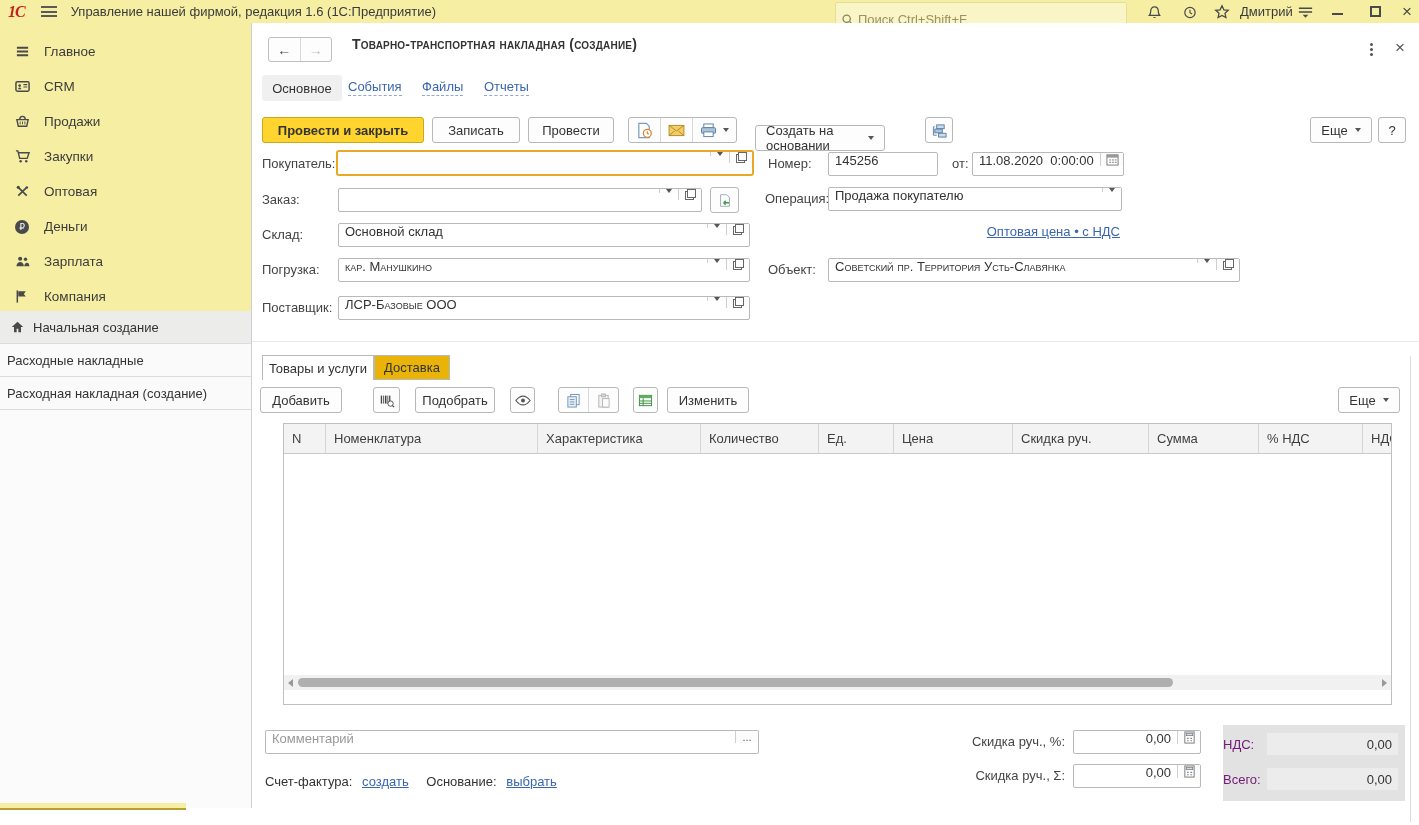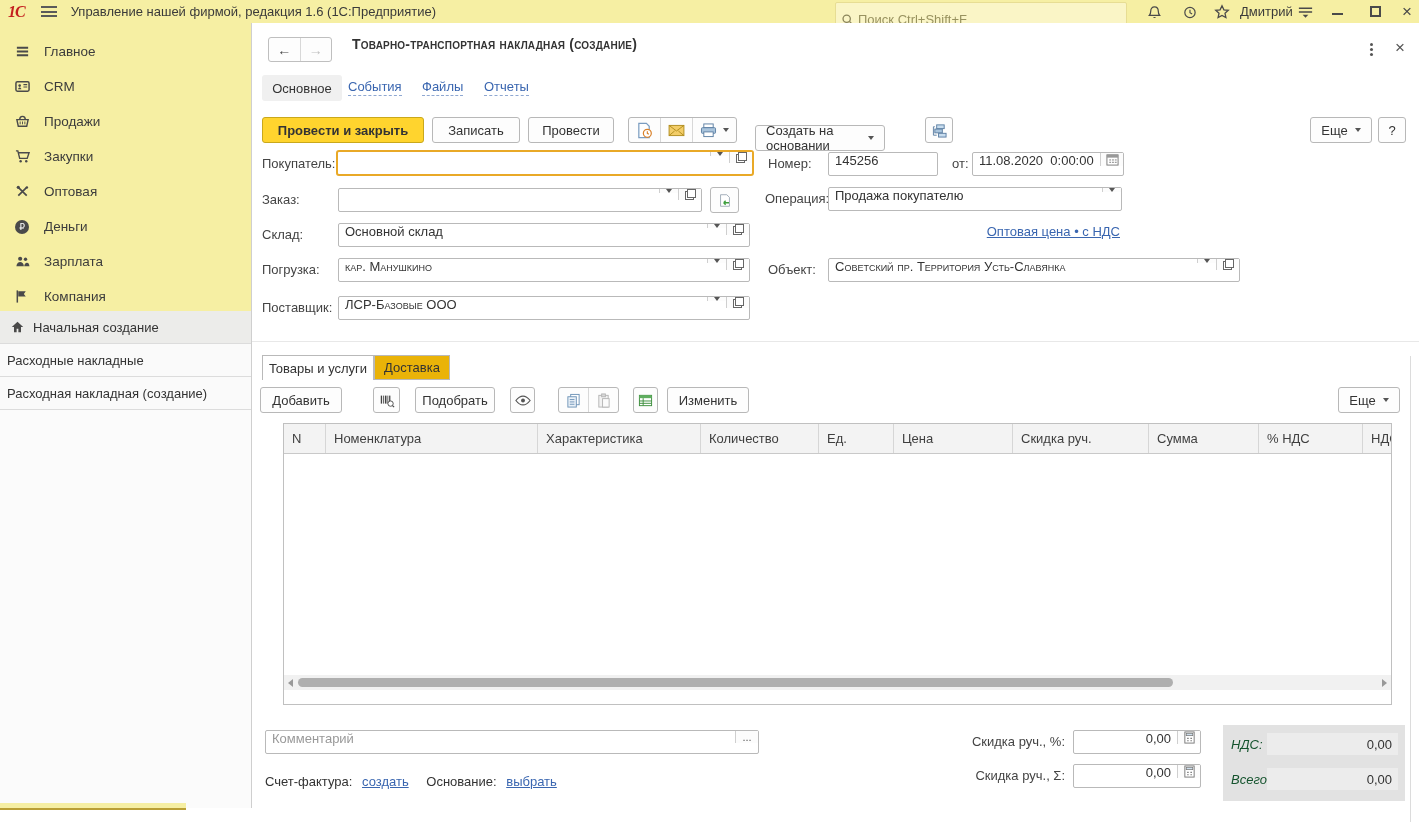--- a/index.html
+++ b/index.html
@@ -80,21 +80,21 @@
   .gh:last-child { border-right:none; }
   .grid-body { height:221px; }
   .hscroll { height:15px; background:#F1F1F1; display:flex; align-items:center; position:relative; }
   .hs-arrow { width:0; height:0; border-top:4px solid transparent; border-bottom:4px solid transparent; position:absolute; cursor:pointer; }
   .hs-left { left:4px; border-right:5px solid #999; }
   .hs-right { right:4px; border-left:5px solid #999; }
   .hs-thumb { position:absolute; left:14px; width:875px; height:9px; background:#AFAFAF; border-radius:5px; cursor:pointer; }
 
   .totals { left:971px; top:702px; width:182px; height:76px; background:#E2E2E2; }
   .totals .row { position:absolute; left:0; width:100%; height:24px; display:flex; align-items:center; }
-  .totals .lbl { margin-left:8px; color:#14532d;font-style:italic; }
+  .totals .lbl { color:#701a75; }
   .totals .val { position:absolute; left:44px; width:131px; height:22px; background:#ECECEC; display:flex; align-items:center; justify-content:flex-end; padding-right:6px; color:#333; }
 
   .statusbar { left:0; top:810px; width:1419px; height:15px; background:#7B7B7B; display:flex; align-items:center; }
   .statusbar .txt { color:#FF2B2B; font-size:11.5px; margin-left:6px; white-space:pre; }
   .sb-ico { width:10px; height:8px; border:1px solid #E8E8E8; border-top-width:3px; margin-left:5px; background:#9a9a9a; }
   .ystrip { left:0; top:803px; width:186px; height:7px; background:#F6EFA3; border-bottom:2px solid #BA9F35; }
 
   .ph { color:#999; }
   .numval { justify-content:flex-end; }
 </style>

